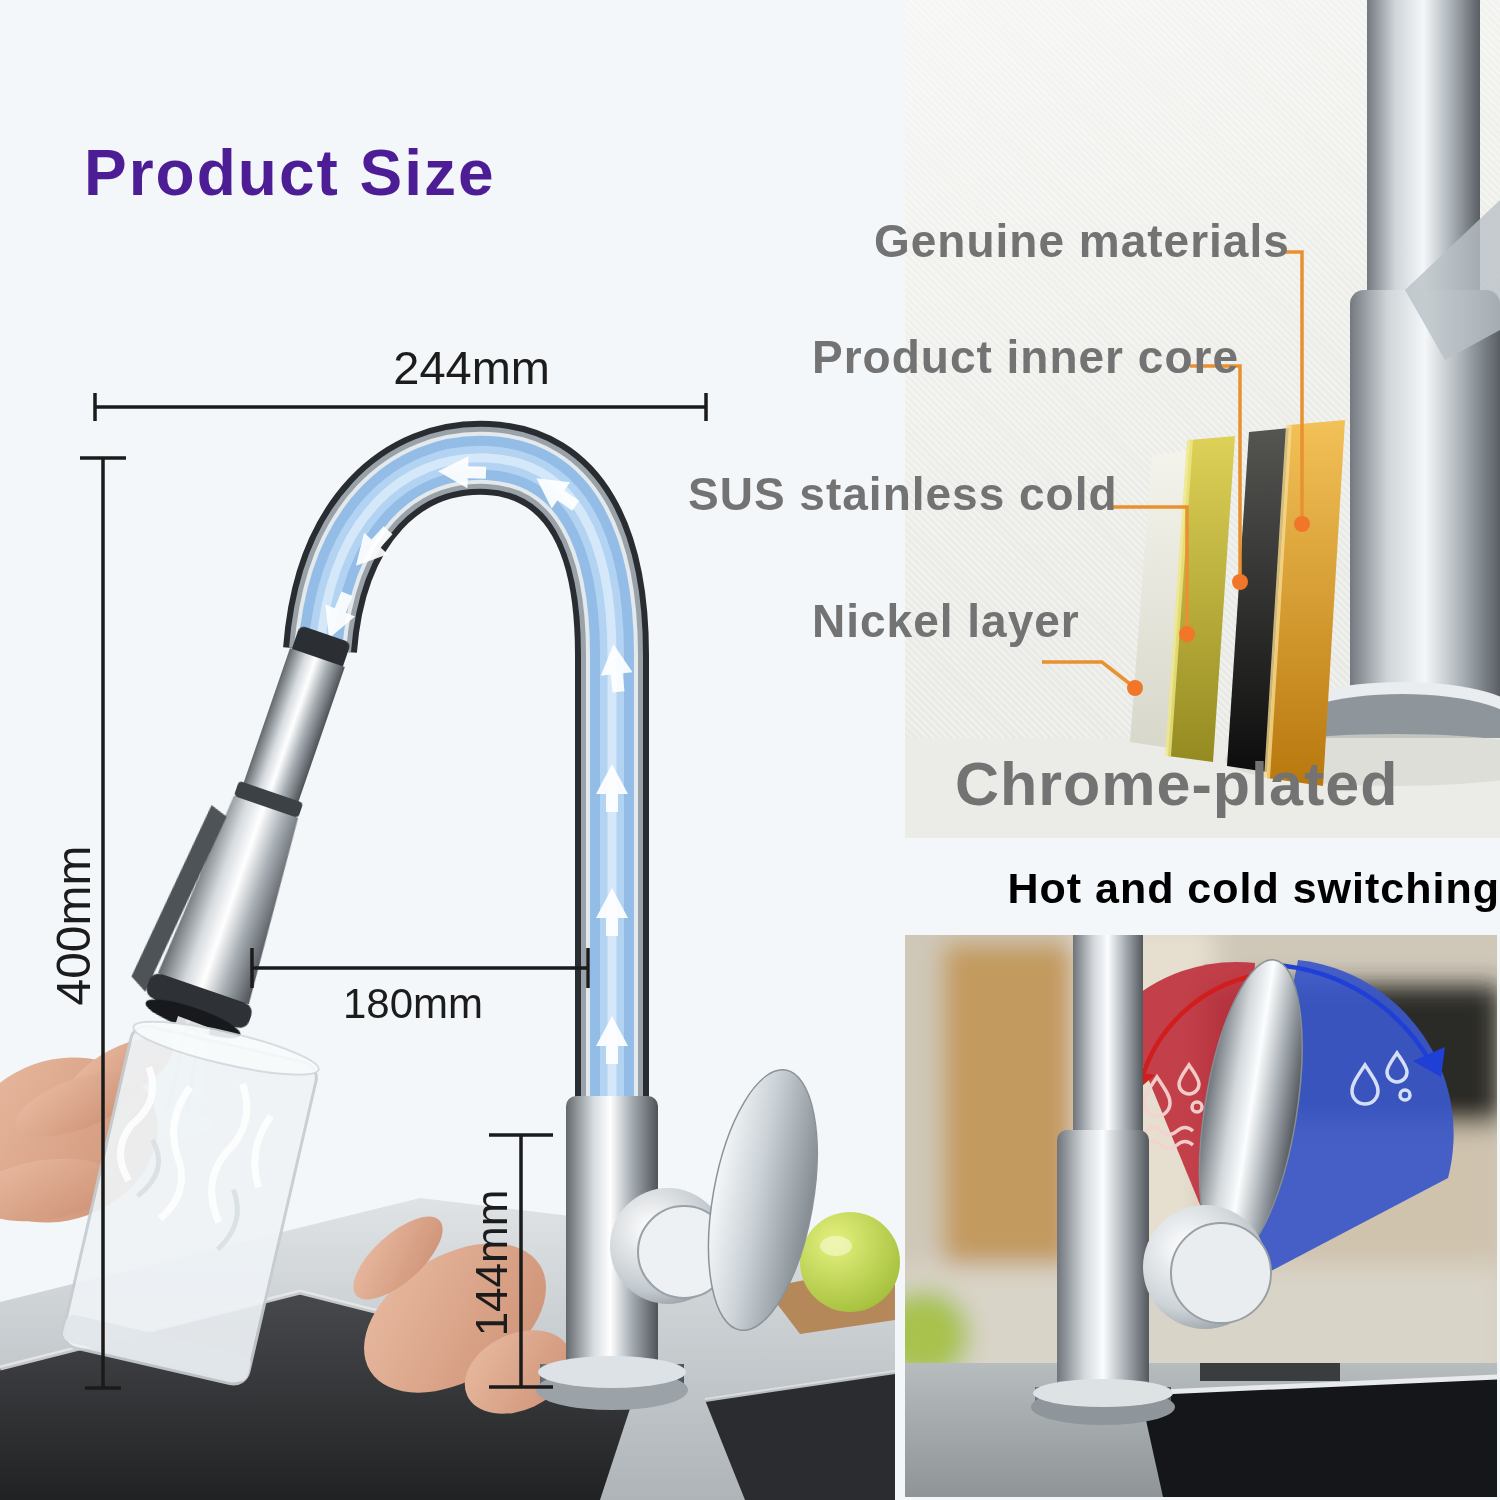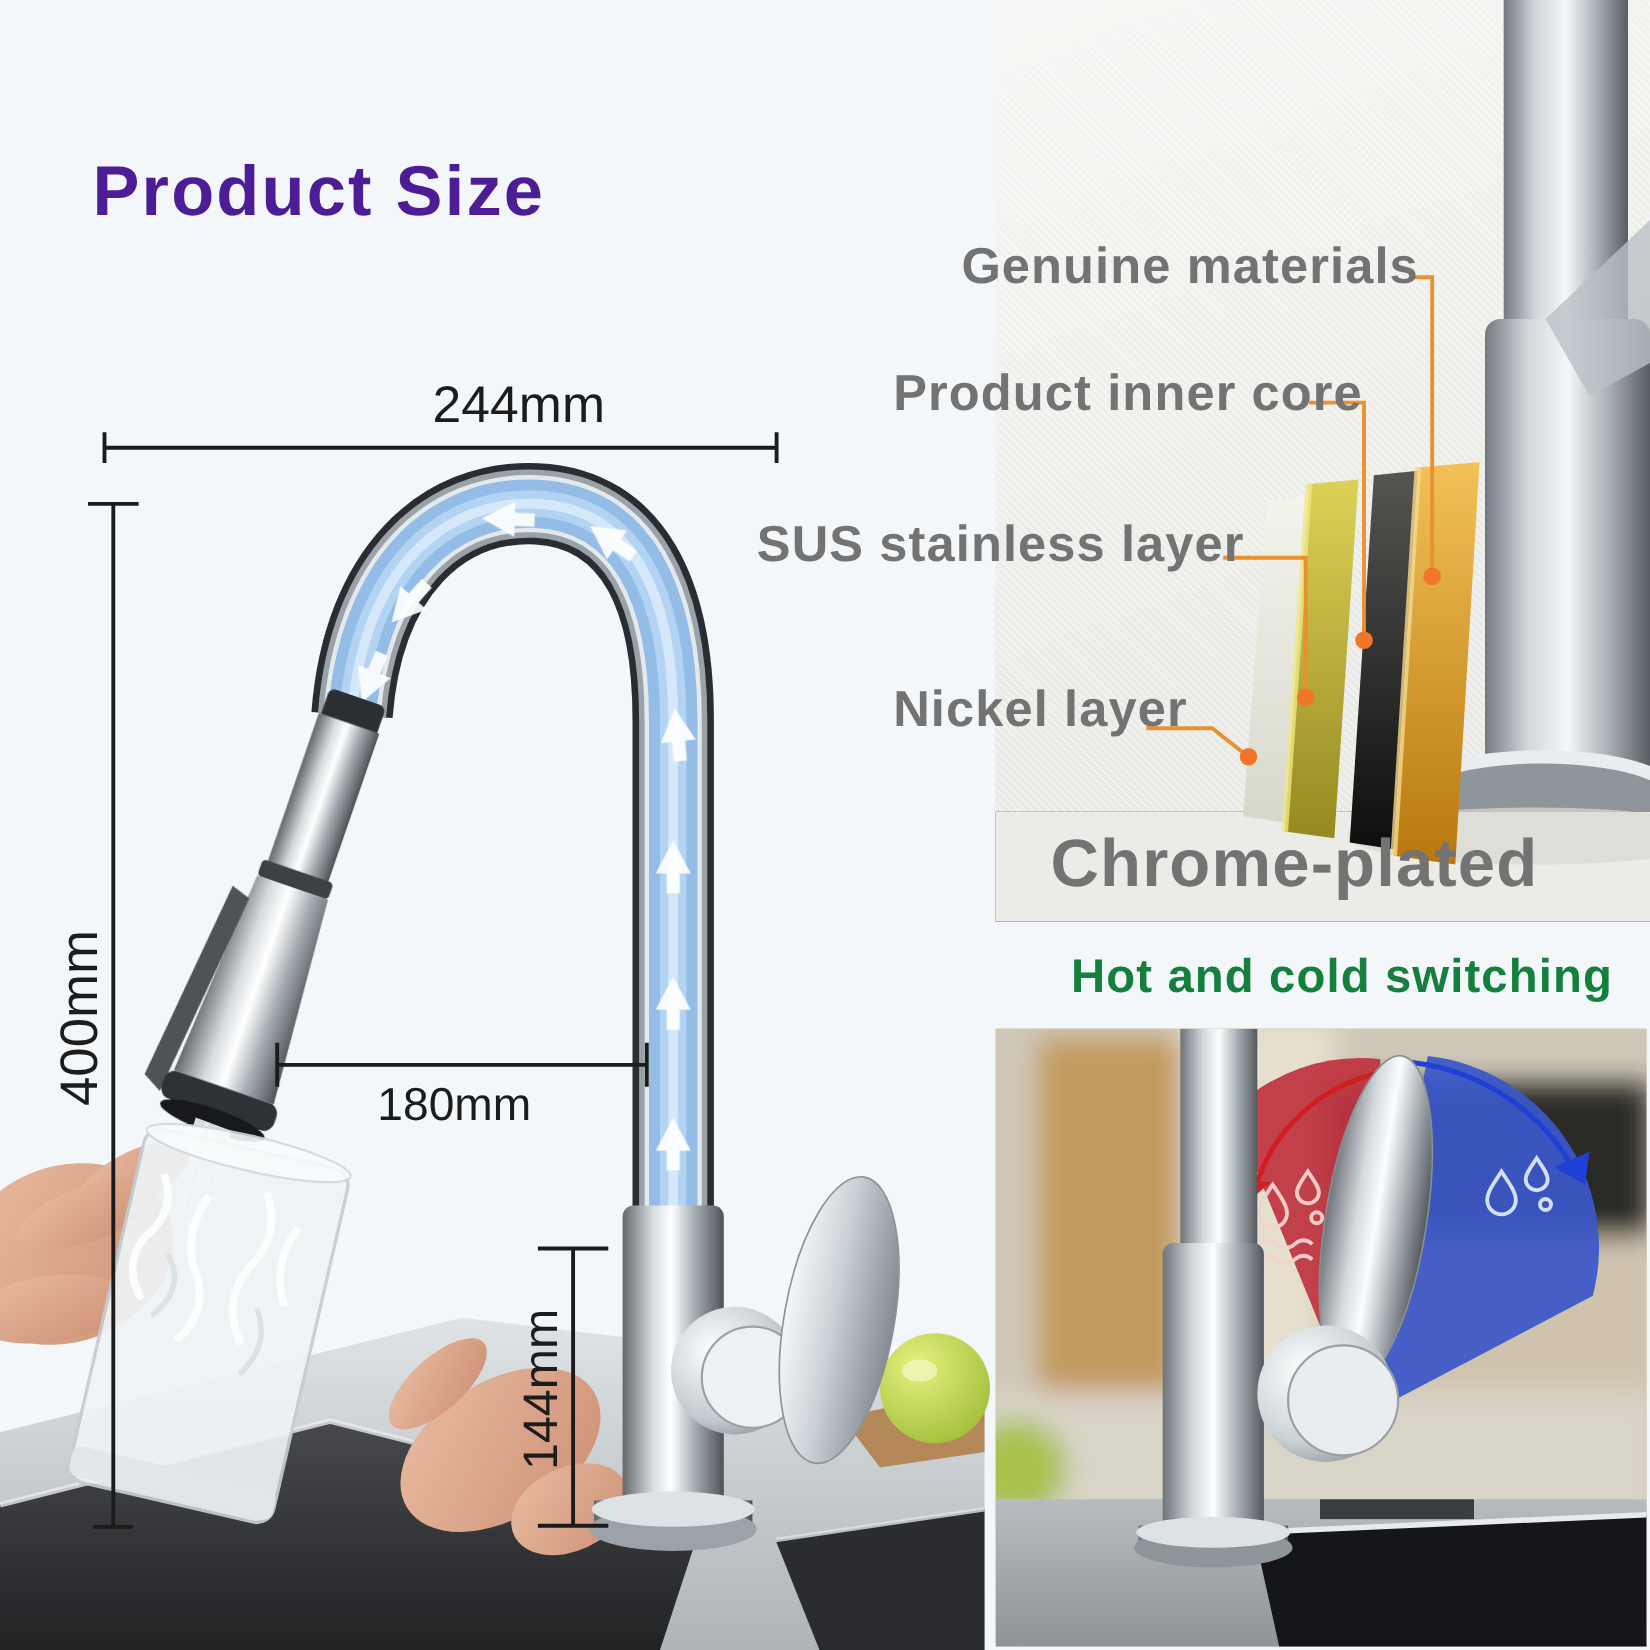--- a/index.html
+++ b/index.html
@@ -10,24 +10,24 @@
   .dim{color:#1c1c1c;font-weight:400;white-space:nowrap}
   .v-rot{transform:rotate(-90deg);transform-origin:center;text-align:center}
   #product-size-title{left:84px;top:136px;font-size:64px;font-weight:700;letter-spacing:2px;color:#4c1d95}
   #dim-244{left:250px;top:340px;width:300px;text-align:right;font-size:47px}
   #dim-400{left:-52px;top:898px;width:250px;font-size:48px}
   #dim-180{left:313px;top:980px;width:200px;text-align:center;font-size:42px}
   #dim-144{left:367px;top:1238px;width:250px;font-size:44px}
   #lbl-genuine{left:874px;top:214px;font-size:46px}
   #lbl-core{left:812px;top:330px;font-size:46px}
   #lbl-sus{left:688px;top:467px;font-size:46px}
-  #lbl-nickel{left:812px;top:617px;font-size:46px}
+  #lbl-nickel{left:812px;top:594px;font-size:46px}
   #lbl-chrome{left:955px;top:749px;font-size:61px}
-  #hotcold-title{left:940px;top:864px;width:560px;text-align:center;font-size:43px;font-weight:700;
-                 color:#15803d;letter-spacing:1px}
+  #hotcold-title{left:940px;top:864px;width:560px;text-align:right;font-size:43px;font-weight:700;
+                 color:#000000;letter-spacing:1px}
   #photo-materials{left:905px;top:0;width:595px;height:838px;
     background:
       repeating-linear-gradient(45deg,rgba(255,255,255,.35) 0 2px,rgba(0,0,0,0) 2px 5px),
       linear-gradient(160deg,#f6f6f4 0%,#ebebe7 55%,#e6e6e2 100%);}
   #photo-switching{left:905px;top:935px;width:592px;height:562px;overflow:hidden;background:#cfc7b8}
   svg{display:block}
   .z1{z-index:1}.z2{z-index:2}.z3{z-index:3}
 </style>
 </head>
 <body>
@@ -301,17 +301,17 @@
 </svg>
 
 <div class="abs z3" id="product-size-title">Product Size</div>
 <div class="abs z3 dim" id="dim-244">244mm</div>
 <div class="abs z3 dim v-rot" id="dim-400">400mm</div>
 <div class="abs z3 dim" id="dim-180">180mm</div>
 <div class="abs z3 dim v-rot" id="dim-144">144mm</div>
 
 <div class="abs z3 label" id="lbl-genuine">Genuine materials</div>
 <div class="abs z3 label" id="lbl-core">Product inner core</div>
-<div class="abs z3 label" id="lbl-sus">SUS stainless layer</div>
+<div class="abs z3 label" id="lbl-sus">SUS stainless cold</div>
 <div class="abs z3 label" id="lbl-nickel">Nickel layer</div>
 <div class="abs z3 label" id="lbl-chrome">Chrome-plated</div>
 
 <div class="abs z3" id="hotcold-title">Hot and cold switching</div>
 
 </body></html>

